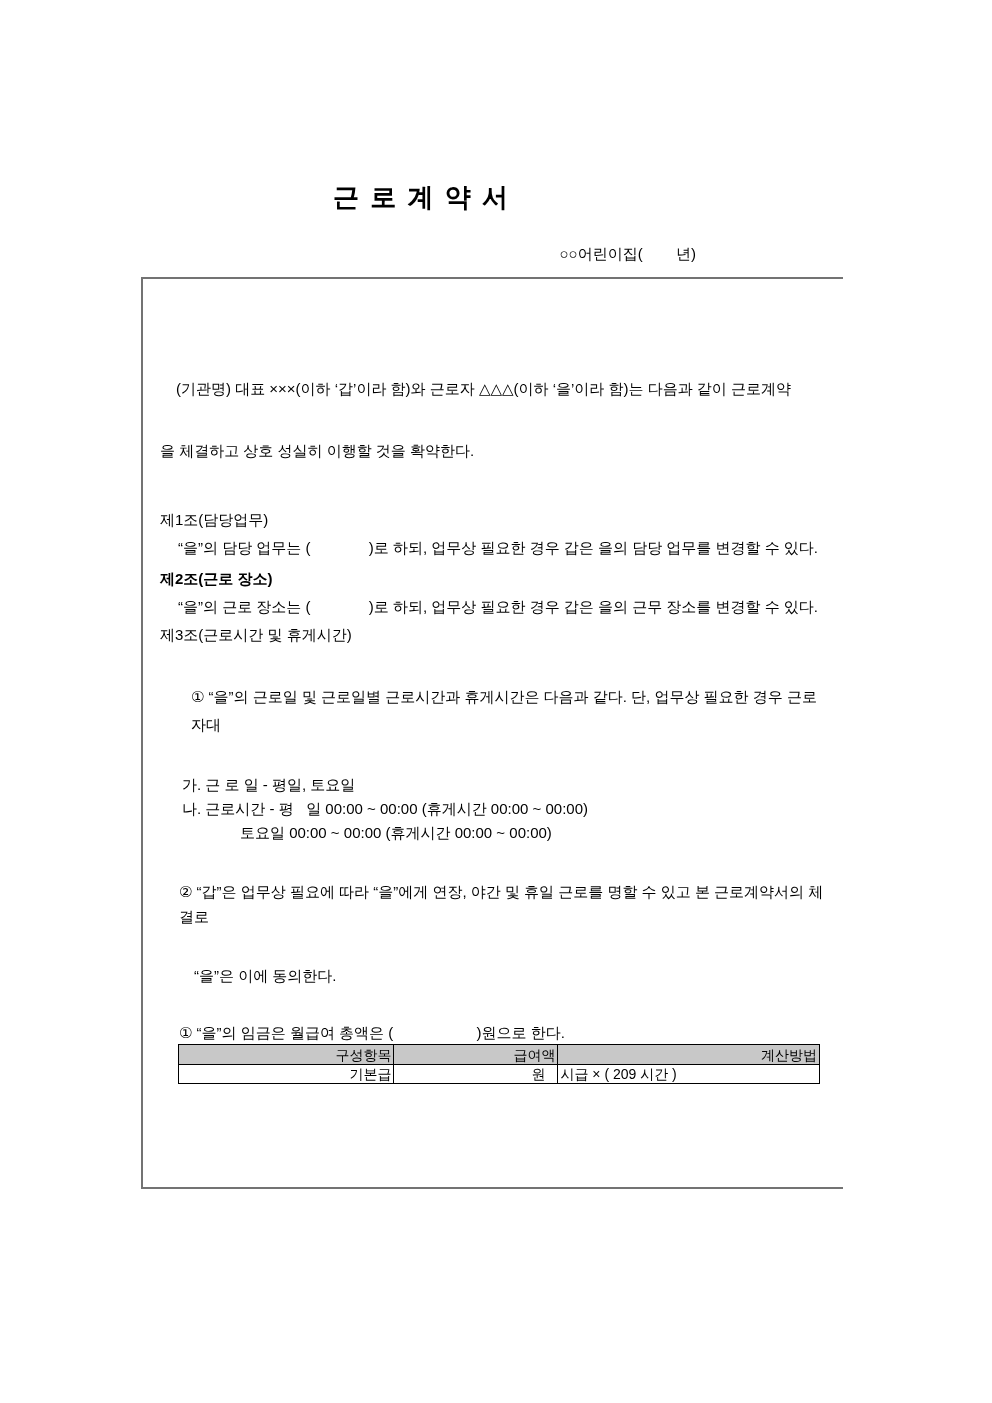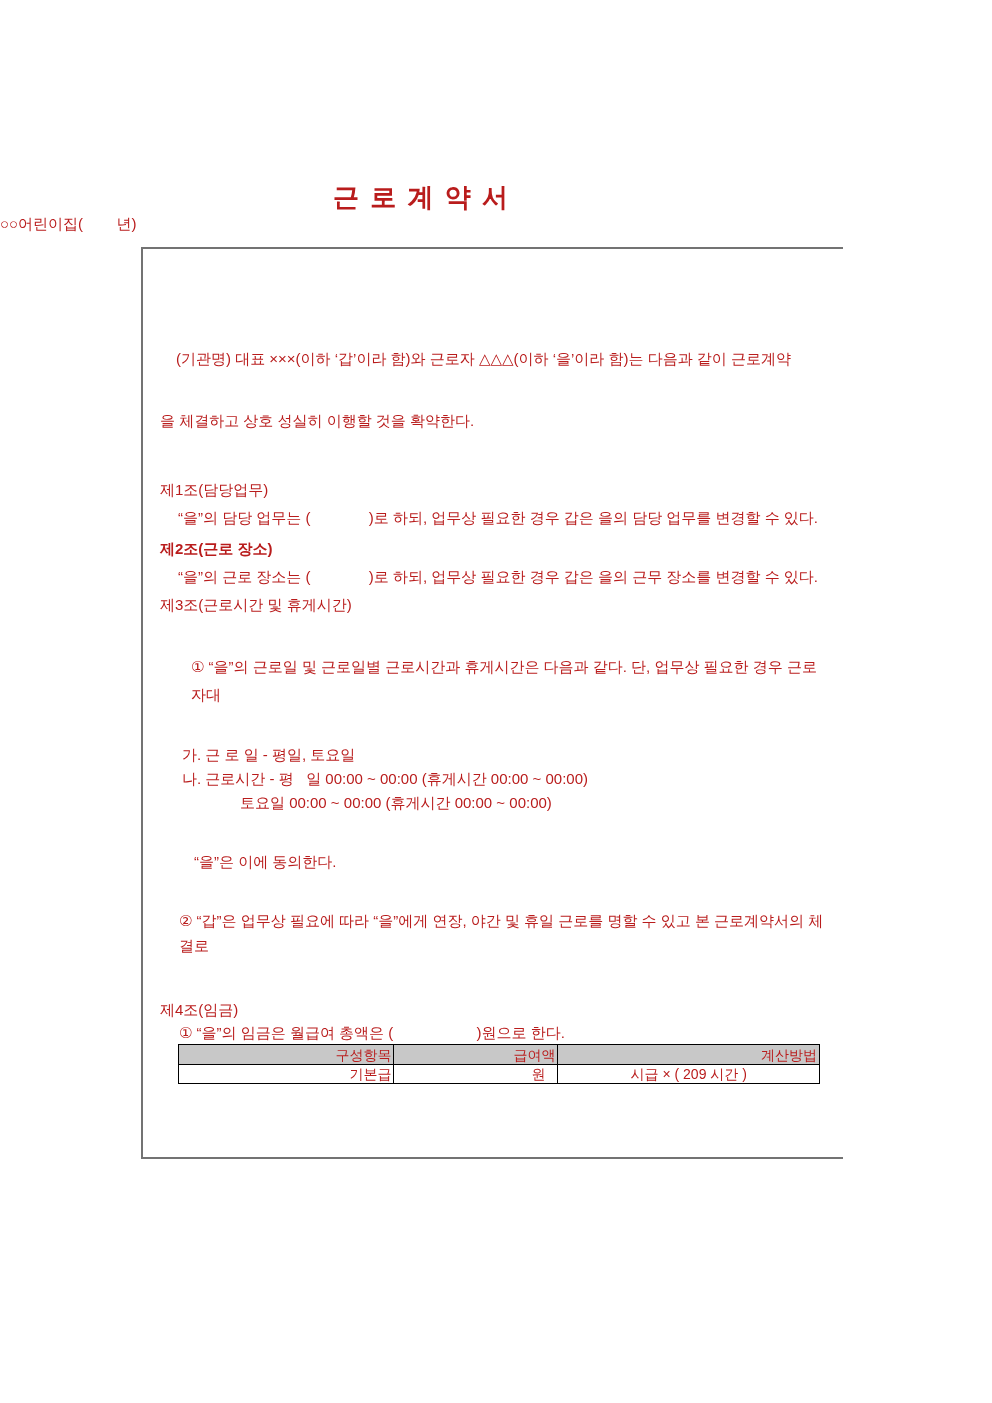--- a/index.html
+++ b/index.html
@@ -1,34 +1,35 @@
 <!DOCTYPE html>
 <html><head>
 <meta charset="utf-8">
 <style>
   html, body { margin:0; padding:0; background:#ffffff; }
   .sheet {
     position:relative;
     width:843px; height:1403px;
     background:#ffffff;
-    color:#b91c1c;
+    color:#000000;
     font-family:"Liberation Sans","DejaVu Sans",sans-serif;
     font-size:15px;
     overflow:hidden;
   }
   .doc-title {
     margin:0; padding-top:180px;
     text-align:center;
     font-size:26px; font-weight:700;
     letter-spacing:2px;
     white-space:pre-wrap;
   }
   .org-line {
+    margin-top:30px;
     padding-right:147px;
-    text-align:left;
+    text-align:right;
     font-size:15px;
     white-space:pre-wrap;
   }
   .contract-box {
     box-sizing:border-box;
     margin:13px 0 0 141px;
     width:704px; height:912px;
     border:2px solid #737373;
     padding:0 18px 0 17px;
     overflow:hidden;
@@ -70,21 +71,21 @@
     overflow:hidden;
   }
   .salary th {
     background:#c8c8c8;
     font-weight:400;
     text-align:right;
     height:19px;
   }
   .cell-item  { text-align:right; }
   .cell-amount{ text-align:right; padding-right:12px !important; }
-  .cell-method{ text-align:center; }
+  .cell-method{ text-align:left; }
 </style>
 </head>
 <body>
 
 <div class="sheet">
 
   <div class="doc-title">근 로 계 약 서</div>
 
   <div class="org-line">○○어린이집(        년)</div>
 
@@ -102,25 +103,24 @@
     <div class="clause">“을”의 근로 장소는 (              )로 하되, 업무상 필요한 경우 갑은 을의 근무 장소를 변경할 수 있다.</div>
 
     <div class="art-h a3">제3조(근로시간 및 휴게시간)</div>
     <div class="item3-1">
       <div class="item-line">① “을”의 근로일 및 근로일별 근로시간과 휴게시간은 다음과 같다. 단, 업무상 필요한 경우 근로자대</div>
     </div>
     <div class="sub">가. 근 로 일 - 평일, 토요일</div>
     <div class="sub">나. 근로시간 - 평   일 00:00 ~ 00:00 (휴게시간 00:00 ~ 00:00)</div>
     <div class="sub sub-cont">토요일 00:00 ~ 00:00 (휴게시간 00:00 ~ 00:00)</div>
     <div class="item3-2">
+      <div class="item-line">② “갑”은 업무상 필요에 따라 “을”에게 연장, 야간 및 휴일 근로를 명할 수 있고 본 근로계약서의 체결로</div>
       <div class="item-line cont">“을”은 이에 동의한다.</div>
-      <div class="item-line">② “갑”은 업무상 필요에 따라 “을”에게 연장, 야간 및 휴일 근로를 명할 수 있고 본 근로계약서의 체결로</div>
     </div>
 
-    <div class="art-h a4">제4조(임금)</div>
     <div class="item41">① “을”의 임금은 월급여 총액은 (                    )원으로 한다.</div>
 
     <table class="salary">
       <colgroup>
         <col style="width:33.6%">
         <col style="width:25.6%">
         <col style="width:40.8%">
       </colgroup>
       <thead>
         <tr>

